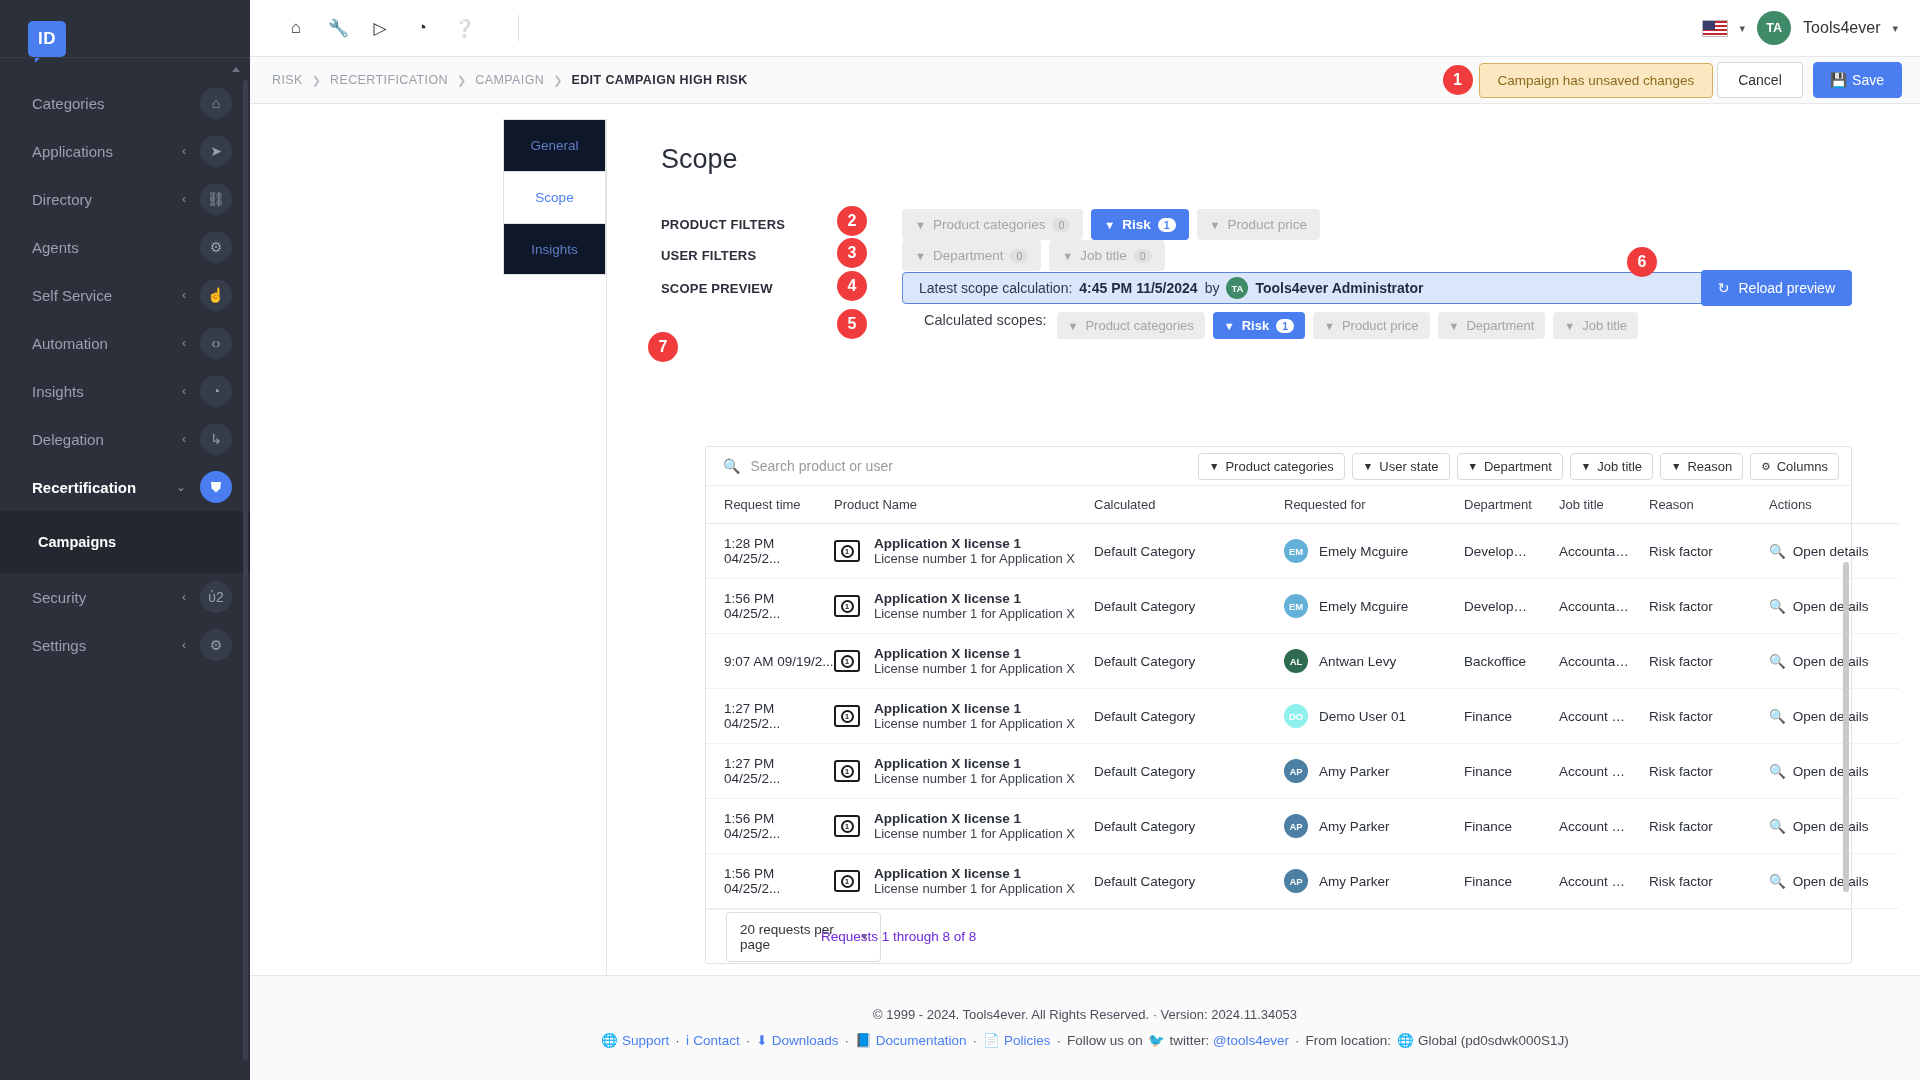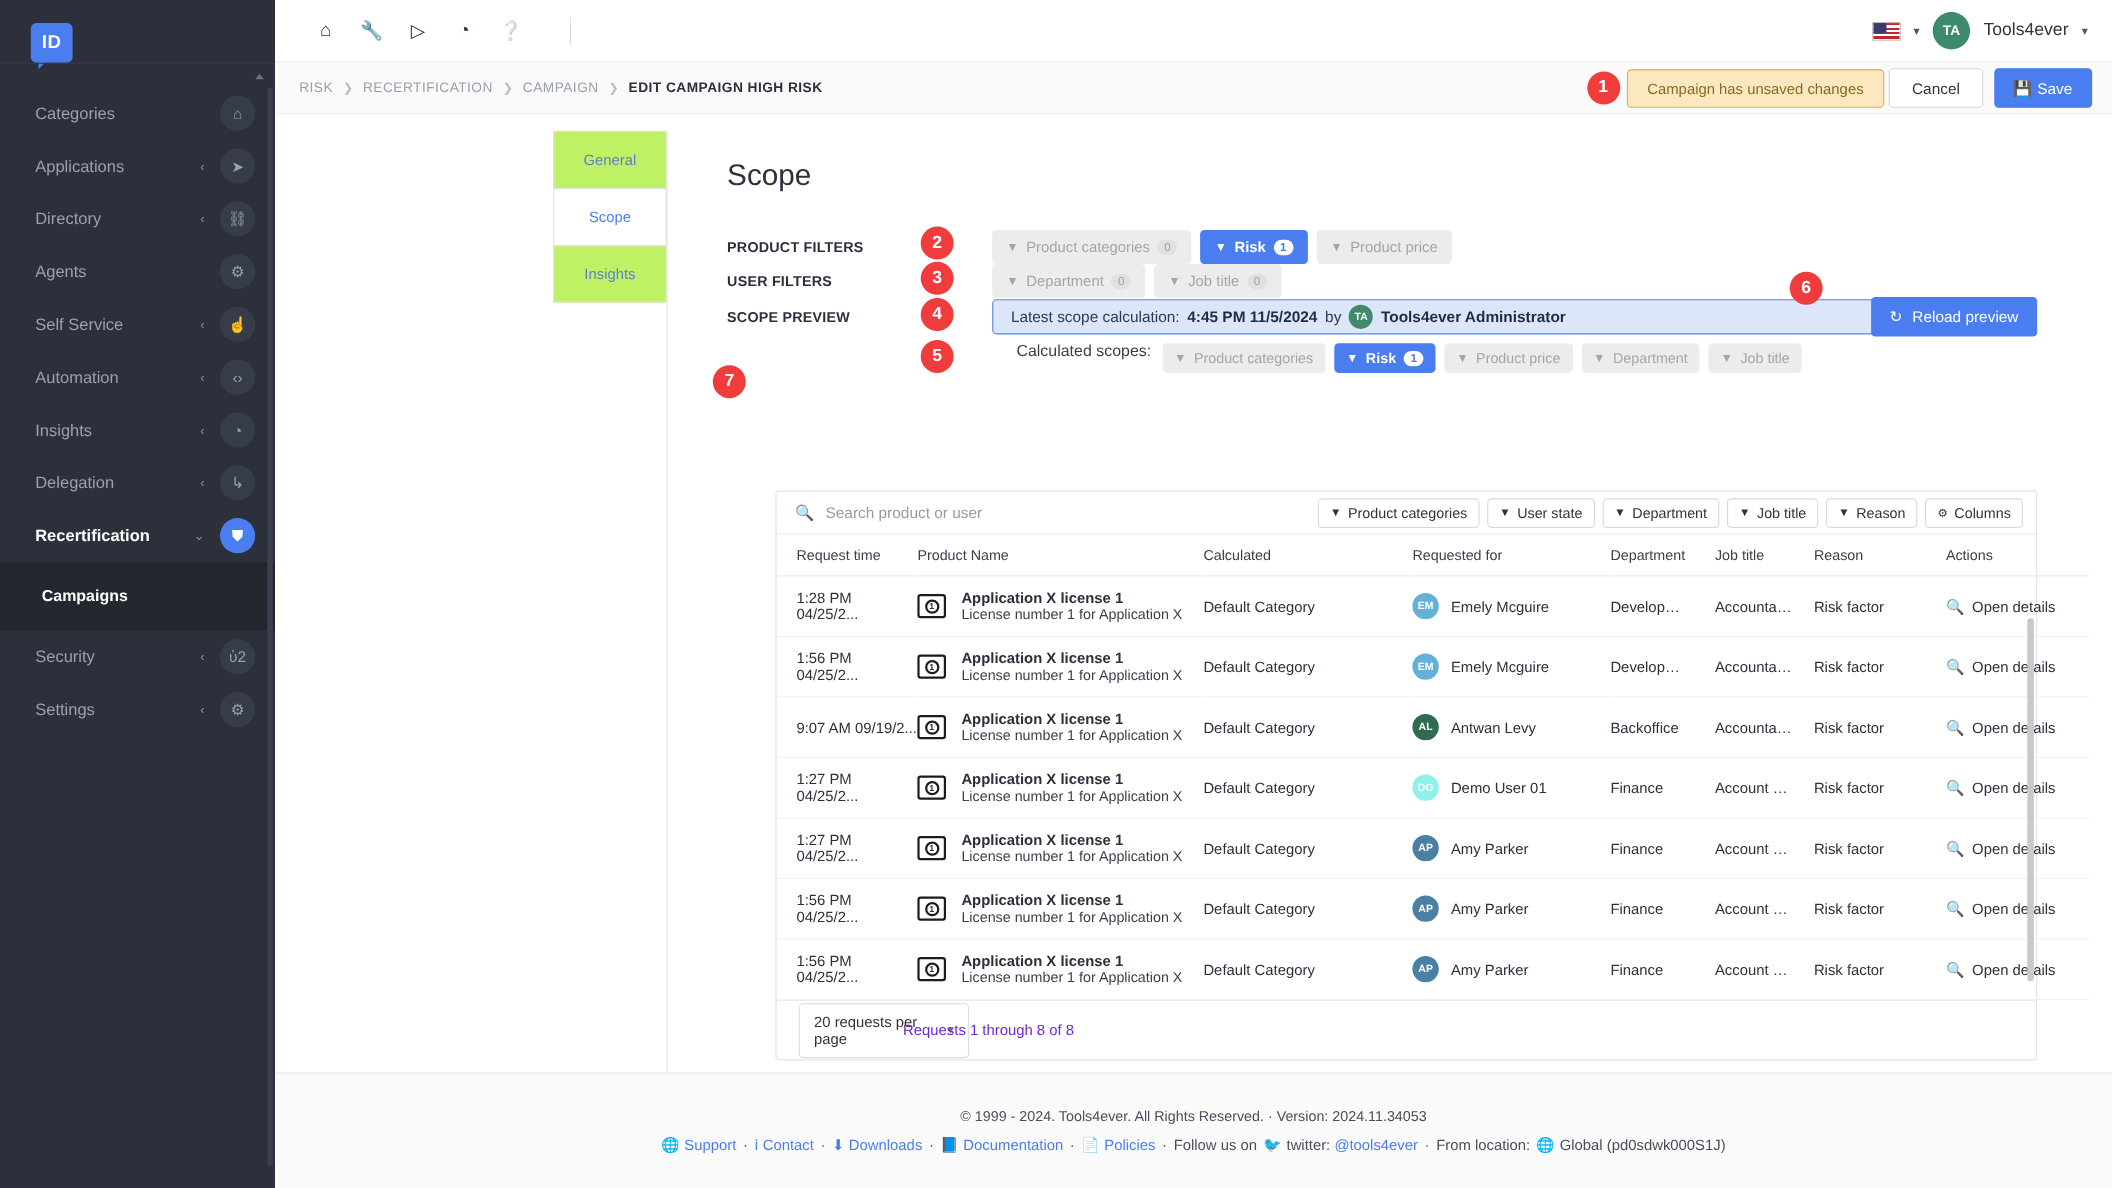--- a/index.html
+++ b/index.html
@@ -111,21 +111,21 @@
   
   #page {
     position: absolute; left: 250px; top: 104px; right: 0; bottom: 0;
     background: #fff; overflow: hidden;
   }
 
   
   .vtabs { position: absolute; left: 253px; top: 15px; width: 103px; }
   .vtab {
     height: 52px; display: flex; align-items: center; justify-content: center;
-    font-size: 13.5px; color: #5f7fc4; background: #bef264;
+    font-size: 13.5px; color: #5f7fc4; background: #0f172a;
     border: 1px solid #e0e0e0; border-bottom: none; cursor: pointer;
   }
   .vtab:last-child { border-bottom: 1px solid #e0e0e0; }
   .vtab.active { background: #ffffff; color: #4a7ef0; }
 
   .panel { position: absolute; left: 356px; top: 15px; right: 0; bottom: 0;
            border-left: 1px solid #e6e6e6; }
 
   .page-title { font-size: 27px; font-weight: 300; color: #2b303b; margin: 38px 0 0 55px; }
 

